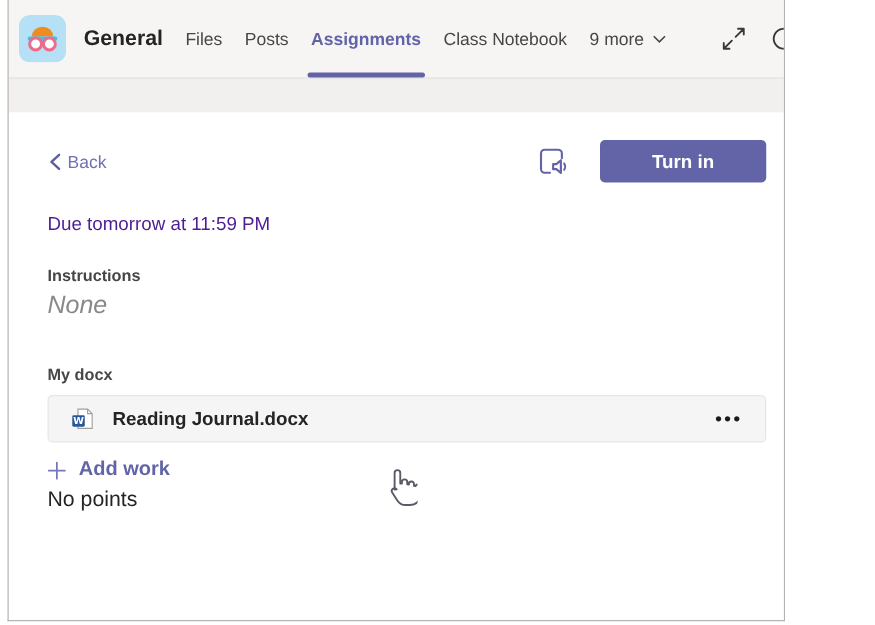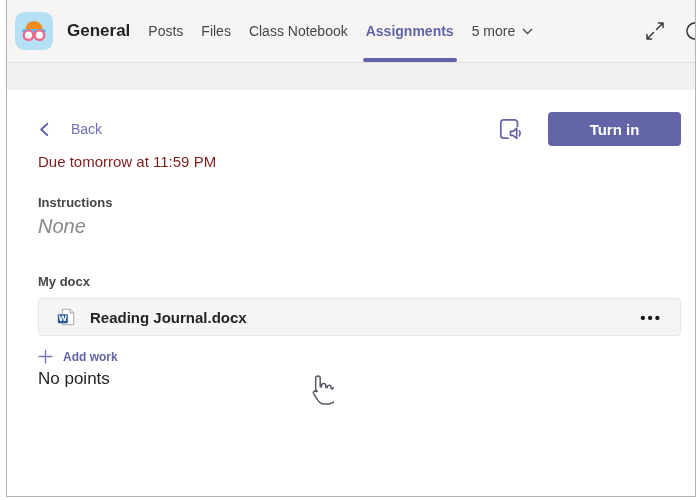--- a/index.html
+++ b/index.html
@@ -2,21 +2,21 @@
 <html><head>
 <meta charset="utf-8">
 <style>
   html,body{margin:0;padding:0;background:#fff;}
   .screen{
     width:700px;height:500px;position:relative;overflow:hidden;
     background:#fff;font-family:"Liberation Sans",sans-serif;
     -webkit-font-smoothing:antialiased;
   }
   .frame{
-    position:absolute;left:6px;top:0;width:690px;height:497px;
+    position:absolute;left:6px;top:0;width:622px;height:497px;
     box-sizing:border-box;border:1px solid #b6b4b2;border-top:none;
     background:#fff;overflow:hidden;display:flex;flex-direction:column;
   }
   
   .tabbar{
     height:62px;flex:0 0 62px;display:flex;align-items:center;
     background:#f6f5f4;border-bottom:1px solid #e1dfdd;
     padding:0 0 0 8px;position:relative;
   }
   .avatar{width:38px;height:38px;border-radius:9px;overflow:hidden;flex:0 0 38px;}
@@ -32,42 +32,42 @@
     background:#6264a7;border-radius:2px;
   }
   .more-tab{display:flex;align-items:center;gap:7px;padding:0 9px;font-size:14px;color:#484644;}
   .win-icons{margin-left:auto;display:flex;align-items:center;gap:19px;}
   .icon-refresh{margin-right:-11px;}
   
   .band{height:27px;flex:0 0 27px;background:#f1f0ef;}
   
   .content{flex:1;background:#fff;padding:0 14px 0 31px;}
   .toprow{margin-top:22px;height:34px;display:flex;align-items:center;}
-  .back-link{display:flex;align-items:center;gap:21px;font-size:14px;color:#6f71b4;cursor:pointer;text-align:center;}
+  .back-link{display:flex;align-items:center;gap:4px;font-size:14px;color:#6f71b4;cursor:pointer;text-align:center;}
   .spacer{flex:1;}
   .reader-btn{margin-right:24px;display:flex;align-items:center;cursor:pointer;}
   .turnin-btn{
     width:133px;height:34px;border:none;border-radius:4px;background:#6264a7;
     color:#fff;font-size:15px;font-weight:bold;display:flex;align-items:center;
     justify-content:center;cursor:pointer;font-family:inherit;
   }
   .asg-title{margin-top:39px;font-size:26px;font-weight:bold;color:#252423;letter-spacing:-0.2px;}
-  .asg-due{margin-top:7px;font-size:15px;color:#7f1d1d;}
+  .asg-due{margin-top:25px;font-size:15px;color:#4c1d95;}
   .sec-label{margin-top:25px;font-size:13px;font-weight:bold;color:#484644;}
   .instr-none{margin-top:5px;font-size:20px;font-style:italic;color:#8a8886;}
   .mywork-label{margin-top:36px;font-size:13px;font-weight:bold;color:#484644;}
   .file-card{
     margin-top:9px;height:38px;box-sizing:border-box;
     background:#f5f5f5;border:1px solid #e8e6e4;border-radius:4px;
     display:flex;align-items:center;padding:0 18px 0 17px;cursor:pointer;
   }
   .file-name{margin-left:14px;font-size:15px;color:#252423;font-weight:bold;}
   .file-more{margin-left:auto;font-size:15px;font-weight:bold;letter-spacing:2px;color:#1b1a19;cursor:pointer;}
   .addwork{margin-top:13px;display:flex;align-items:center;gap:10px;cursor:pointer;width:fit-content;}
-  .addwork-label{font-size:12px;font-weight:bold;color:#6264a7;}
+  .addwork-label{font-size:16px;font-weight:bold;color:#6264a7;}
   .points-value{margin-top:5px;font-size:17px;color:#252423;}
   .cursor{position:absolute;left:306px;top:372px;pointer-events:none;}
 </style>
 </head>
 <body>
 
 <div class="screen">
   <div class="frame">
 
     <div class="tabbar">
@@ -78,34 +78,34 @@
           <rect x="7.5" y="18.2" width="25" height="3.6" rx="1.8" fill="#4db8e8"></rect>
           <path d="M17.6 22.6q2.4-2 4.8 0" stroke="#4db8e8" stroke-width="2.2" fill="none"></path>
           <circle cx="14.2" cy="24.4" r="5" fill="#fdfdfd" stroke="#ef6a8b" stroke-width="2.5"></circle>
           <circle cx="25.8" cy="24.4" r="5" fill="#fdfdfd" stroke="#ef6a8b" stroke-width="2.5"></circle>
         </svg>
       </div>
       <div class="channel-name">General</div>
 
       <div class="tabs">
         <div class="tab">
-          <span>Posts</span>
-        </div>
-        <div class="tab">
           <span>Files</span>
         </div>
         <div class="tab">
-          <span>Class Notebook</span>
+          <span>Posts</span>
         </div>
         <div class="tab active">
           <span>Assignments</span>
           <span class="underline"></span>
         </div>
+        <div class="tab">
+          <span>Class Notebook</span>
+        </div>
         <div class="more-tab">
-          <span>5 more</span>
+          <span>9 more</span>
           <svg width="11" height="7" viewBox="0 0 11 7" fill="none" stroke="#484644" stroke-width="1.3">
               <path d="M1 1l4.5 4.5L10 1"></path>
             </svg>
         </div>
       </div>
 
       <div class="win-icons">
         <svg width="20" height="20" viewBox="0 0 20 20" fill="none" stroke="#3b3a39" stroke-width="1.5" stroke-linecap="round" stroke-linejoin="round">
           <path d="M11.5 8.5L18 2M18 2h-4.6M18 2v4.6"></path>
           <path d="M8.5 11.5L2 18M2 18v-4.6M2 18h4.6"></path>

